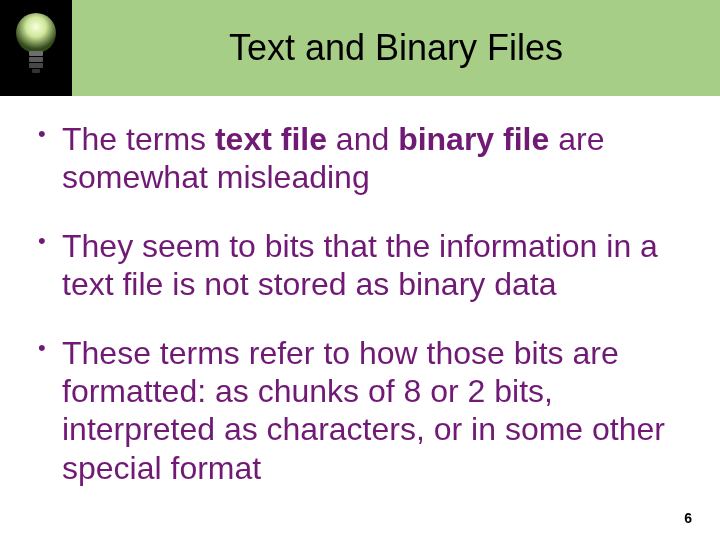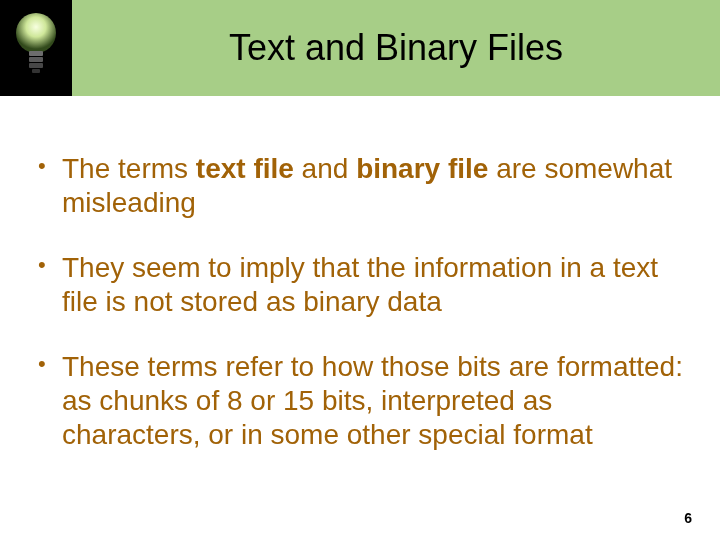--- a/index.html
+++ b/index.html
@@ -59,25 +59,24 @@
     width: 648px;
   }
   .bullets {
     list-style: none;
     margin: 0;
     padding: 0;
   }
   .bullets > li {
     position: relative;
     padding-left: 26px;
-    font-size: 28px;
+    font-size: 32px;
     line-height: 1.2;
-    color: #a16207;
+    color: #701a75;
     margin-bottom: 30px;
-    margin-top: 32px;
   }
   .bullets > li::before {
     content: "•";
     position: absolute;
     left: 2px;
     top: 0;
     font-size: 22px;
     line-height: 1.3;
   }
   .bold { font-weight: bold; }
@@ -113,20 +112,20 @@
           <rect x="23" y="62" width="8" height="4" rx="1" fill="#333"></rect>
         </svg>
       </span>
     </div>
     <div class="title">Text and Binary Files</div>
   </div>
 
   <div class="content">
     <ul class="bullets" id="bullets">
         <li><span>The terms </span><span class="bold">text file</span><span> and </span><span class="bold">binary file</span><span> are somewhat misleading</span></li>
-        <li><span>They seem to imply that the information in a text file is not stored as binary data</span></li>
-        <li><span>These terms refer to how those bits are formatted: as chunks of 8 or 15 bits, interpreted as characters, or in some other special format</span></li>
+        <li><span>They seem to bits that the information in a text file is not stored as binary data</span></li>
+        <li><span>These terms refer to how those bits are formatted: as chunks of 8 or 2 bits, interpreted as characters, or in some other special format</span></li>
       </ul>
   </div>
 
   <div class="page-number">6</div>
 
 </div>
 
 </body></html>

